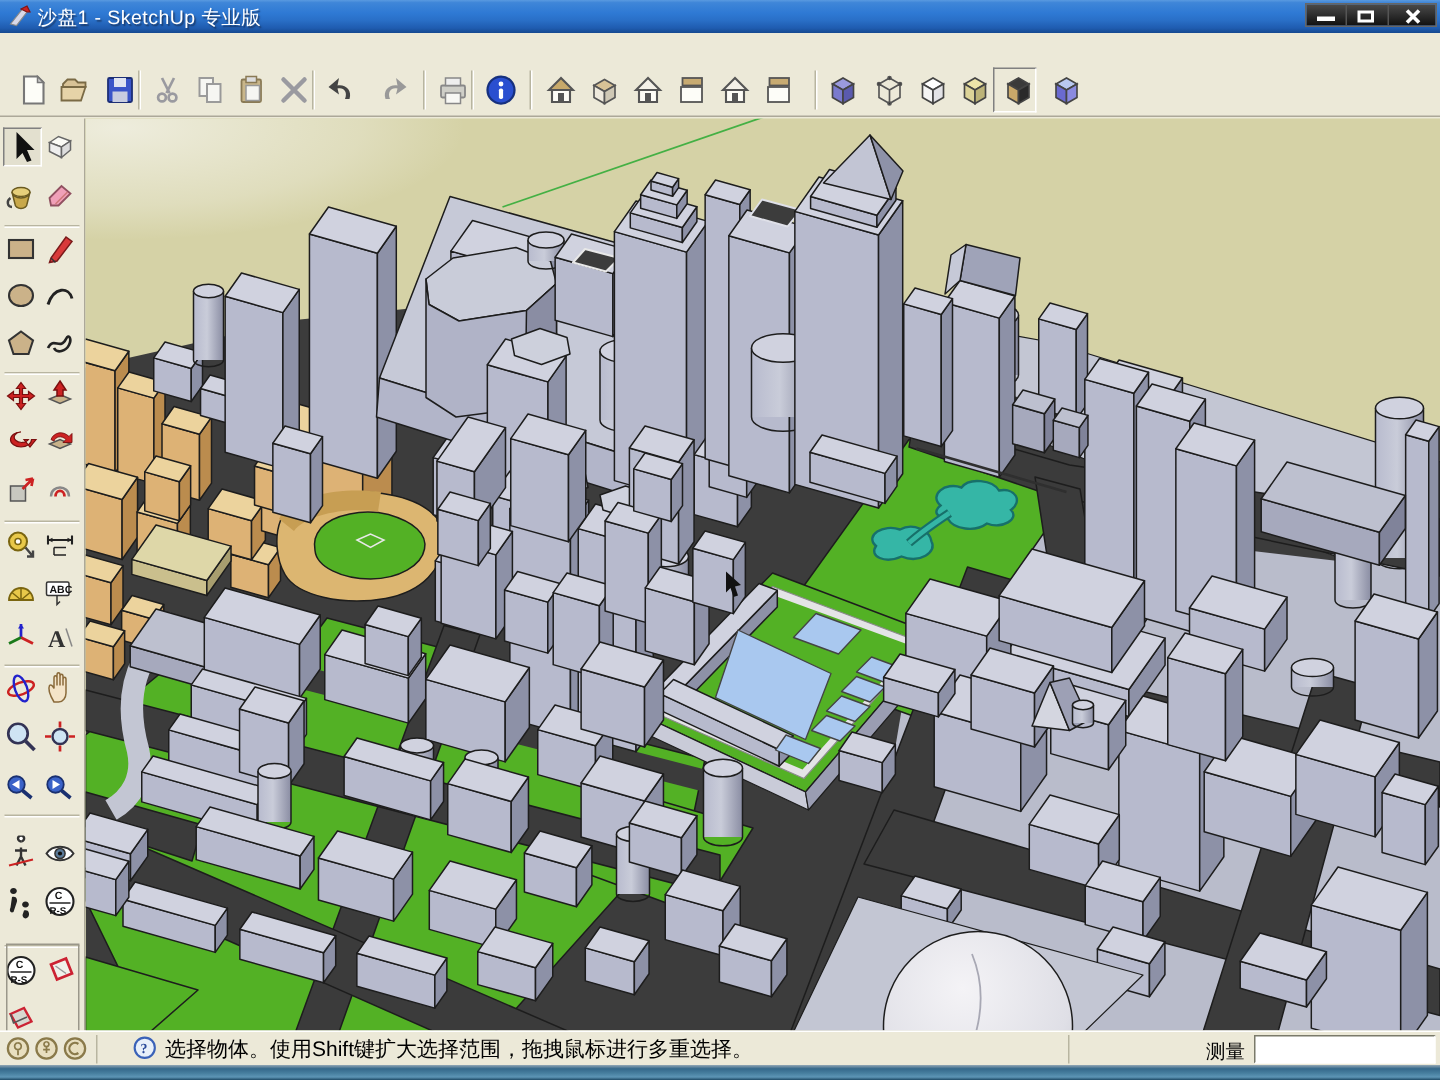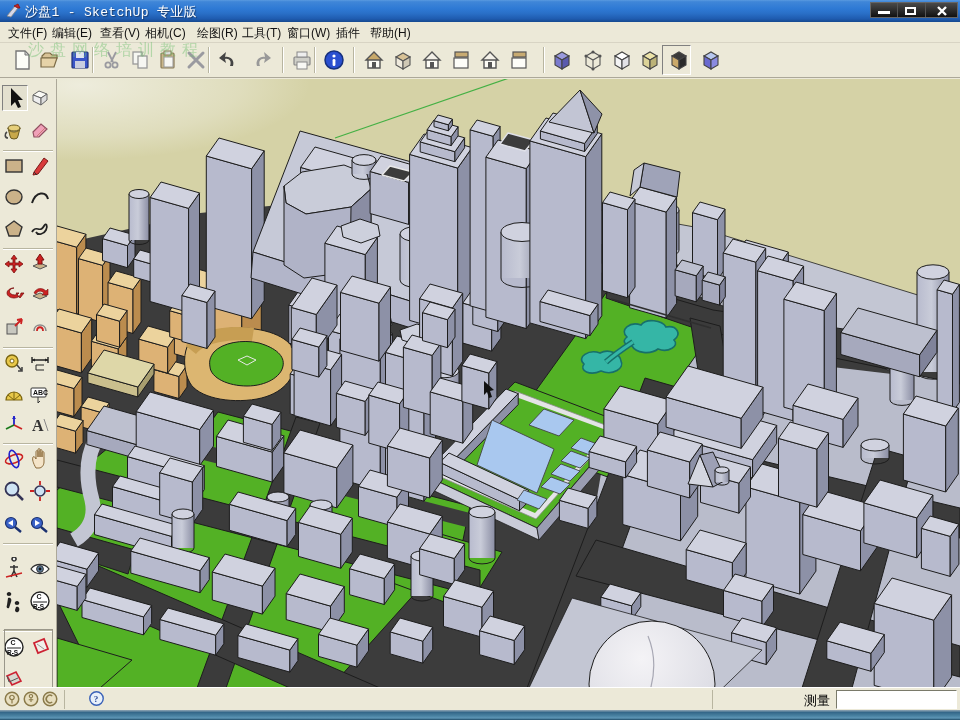--- a/index.html
+++ b/index.html
@@ -1,19 +1,19 @@
 <!DOCTYPE html>
 <html><head><meta charset="utf-8">
 <style>
 * { margin:0; padding:0; box-sizing:border-box; }
 html,body { width:960px; height:720px; overflow:hidden; font-family:"Liberation Sans",sans-serif; }
 #win { position:relative; width:960px; height:720px; background:#ece9d8; }
 #title { position:absolute; left:0; top:0; width:960px; height:22px;
   background:linear-gradient(180deg,#5a9ae0 0%,#3f86d8 8%,#2e79d4 40%,#2a70c8 60%,#1f5cb0 85%,#16498f 100%); }
-#title .txt { position:absolute; left:25px; top:3px; color:#fff; font-size:13px; letter-spacing:0.3px; text-shadow:1px 1px 1px #1a3a6a;font-family:Liberation Mono, monospace; }
+#title .txt { position:absolute; left:25px; top:3px; color:#fff; font-size:13px; letter-spacing:0.3px; text-shadow:1px 1px 1px #1a3a6a; }
 #menubar { position:absolute; left:0; top:22px; width:960px; height:21px; background:#ece9d8; border-bottom:1px solid #d8d4c4; }
 #menubar span { position:absolute; top:3px; font-size:12px; color:#111; }
 #toolbar { position:absolute; left:0; top:43px; width:960px; height:35px; background:#ece9d8; border-bottom:1px solid #aca899; }
 #palette { position:absolute; left:0; top:79px; width:57px; height:608px; background:#ece9d8; border-right:1px solid #aca899; }
 #viewport { position:absolute; left:57px; top:79px; width:903px; height:608px; background:#d6d3a8; overflow:hidden; }
 #status { position:absolute; left:0; top:687px; width:960px; height:23px; background:#ece9d8; border-top:1px solid #fff; font-size:13px; }
 #bottomstrip { position:absolute; left:0; top:710px; width:960px; height:10px;
   background:linear-gradient(180deg,#93a7b5 0%,#35688a 25%,#477f9f 55%,#5d95b5 80%,#1e4a66 100%); }
 #measure { position:absolute; left:836px; top:2px; width:121px; height:19px; background:#fff; border:1px solid #7a7a6a; border-right-color:#fff; border-bottom-color:#fff; }
 .vsep { position:absolute; top:2px; width:1px; height:19px; background:#b8b5a0; }
@@ -33,31 +33,20 @@
       <div style="flex:1;border-right:1px solid #555;position:relative">
           <div style="position:absolute;left:7px;top:4px;width:11px;height:8px;border:2px solid #fff"></div>
         </div>
       <div style="flex:1.2;position:relative">
           <svg width="12" height="12" style="position:absolute;left:10px;top:2px" viewBox="0 0 12 12">
             <path d="M2 2 L10 10 M10 2 L2 10" stroke="#fff" stroke-width="2.4"></path>
           </svg>
         </div>
     </div>
   </div>
-  <div id="menubar">
-    <span style="left:8px">文件(F)</span>
-      <span style="left:52px">编辑(E)</span>
-      <span style="left:100px">查看(V)</span>
-    <span style="left:145px">相机(C)</span>
-      <span style="left:197px">绘图(R)</span>
-      <span style="left:242px">工具(T)</span>
-    <span style="left:287px">窗口(W)</span>
-      <span style="left:336px">插件</span>
-      <span style="left:370px">帮助(H)</span>
-  </div>
   <div id="toolbar">
       <svg width="24" height="24" viewBox="0 0 24 24" style="position:absolute;left:10px;top:5px">
         <path d="M6 3 h9 l4 4 v14 h-13 z" fill="#fdfdf8" stroke="#777" stroke-width="1.4"></path>
         <path d="M15 3 l4 4 h-4 z" fill="#ccc" stroke="#777" stroke-width="1"></path>
       </svg>
       <svg width="24" height="24" viewBox="0 0 24 24" style="position:absolute;left:38px;top:5px">
         <path d="M4 8 l3 -3 h5 l2 2 h5 v3 h-15 z" fill="#d8c296" stroke="#7a6a45" stroke-width="1.2"></path>
         <path d="M3 10 h16 l-3 9 h-13 z" fill="#e6d3a8" stroke="#7a6a45" stroke-width="1.2"></path>
       </svg>
       <svg width="24" height="24" viewBox="0 0 24 24" style="position:absolute;left:68px;top:5px">
@@ -171,21 +160,20 @@
         </g>
       </svg>
       <div style="position:absolute;left:92px;top:4px;width:2px;height:26px;border-left:1px solid #b8b5a0;border-right:1px solid #fff"></div>
       <div style="position:absolute;left:208px;top:4px;width:2px;height:26px;border-left:1px solid #b8b5a0;border-right:1px solid #fff"></div>
       <div style="position:absolute;left:282px;top:4px;width:2px;height:26px;border-left:1px solid #b8b5a0;border-right:1px solid #fff"></div>
       <div style="position:absolute;left:314px;top:4px;width:2px;height:26px;border-left:1px solid #b8b5a0;border-right:1px solid #fff"></div>
       <div style="position:absolute;left:353px;top:4px;width:2px;height:26px;border-left:1px solid #b8b5a0;border-right:1px solid #fff"></div>
       <div style="position:absolute;left:543px;top:4px;width:2px;height:26px;border-left:1px solid #b8b5a0;border-right:1px solid #fff"></div>
       <div style="position:absolute;left:662px;top:2px;width:29px;height:30px;border:1px solid;border-color:#808080 #fff #fff #808080"></div>
     </div>
-  <div style="position:absolute;left:28px;top:40px;font-size:16px;color:rgba(110,190,110,0.45);letter-spacing:6px;z-index:5">沙盘网络培训教程</div>
   <div id="palette">
       <div style="position:absolute;left:2px;top:6px;width:26px;height:26px;border:1px solid; border-color:#808080 #fff #fff #808080;background:#e3e0cf;">
         <svg width="24" height="24" viewBox="0 0 24 24" style="position:absolute;left:0px;top:0px">
           <path d="M8 2 L8 20 L12 16 L15 22 L18 21 L15 14 L20 14 Z" fill="#111"></path>
         </svg>
       </div>
       <div style="position:absolute;left:28px;top:6px;width:26px;height:26px;">
         <svg width="24" height="24" viewBox="0 0 24 24" style="position:absolute;left:0px;top:0px">
           <path d="M5 10 l6 -4 l8 3 l-6 4 z" fill="#fbfbf6" stroke="#666"></path>
           <path d="M5 10 v6 l8 4 v-7 z" fill="#eee" stroke="#666"></path>
@@ -883,17 +871,18 @@
       </svg>
     <svg width="18" height="18" viewBox="0 0 24 24" style="position:absolute;left:41px;top:2px">
         <circle cx="12" cy="12" r="9" fill="#e8dfc0" stroke="#8a7a4a" stroke-width="2"></circle>
         <path d="M15 8 a5 5 0 1 0 0 8" stroke="#8a7a4a" stroke-width="2" fill="none"></path>
       </svg>
     <div class="vsep" style="left:64px"></div>
     <svg width="17" height="17" viewBox="0 0 24 24" style="position:absolute;left:88px;top:2px">
         <circle cx="12" cy="12" r="9.5" fill="#e8f0fa" stroke="#3a62b8" stroke-width="2"></circle>
         <text x="8" y="17" font-size="13" font-weight="bold" font-family="Liberation Serif" fill="#2a4a9a">?</text>
       </svg>
+    <span style="position:absolute;left:110px;top:3px;font-size:14px">选择物体。使用Shift键扩大选择范围，拖拽鼠标进行多重选择。</span>
     <div class="vsep" style="left:712px"></div>
     <span style="position:absolute;left:804px;top:4px">测量</span>
     <div id="measure"></div>
   </div>
   <div id="bottomstrip"></div>
 </div>
 </body></html>

